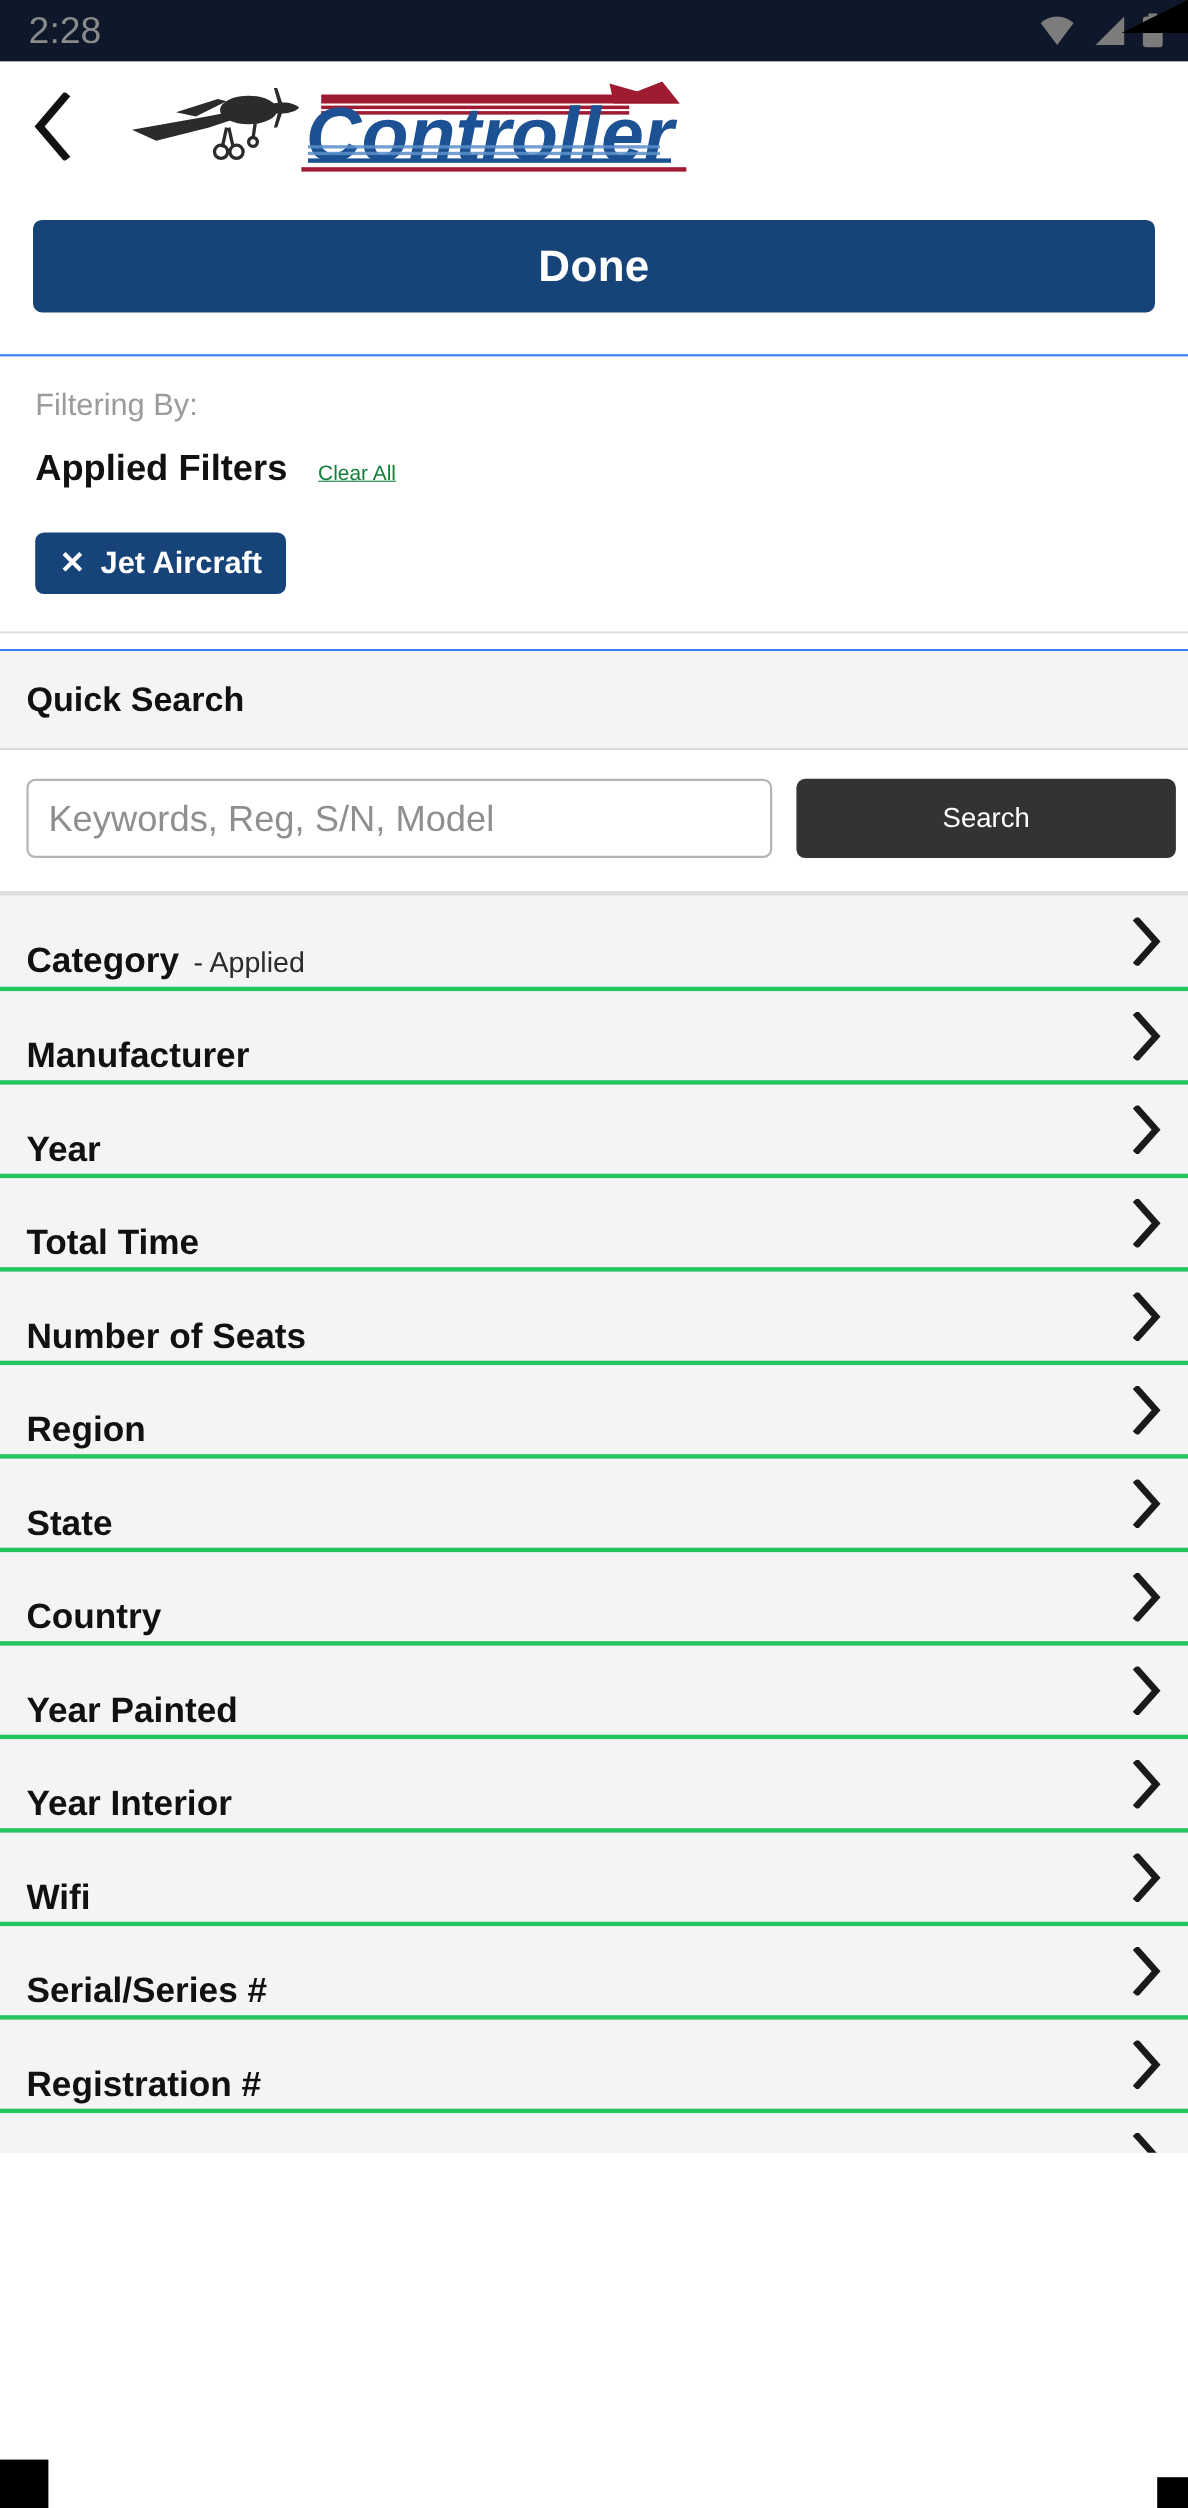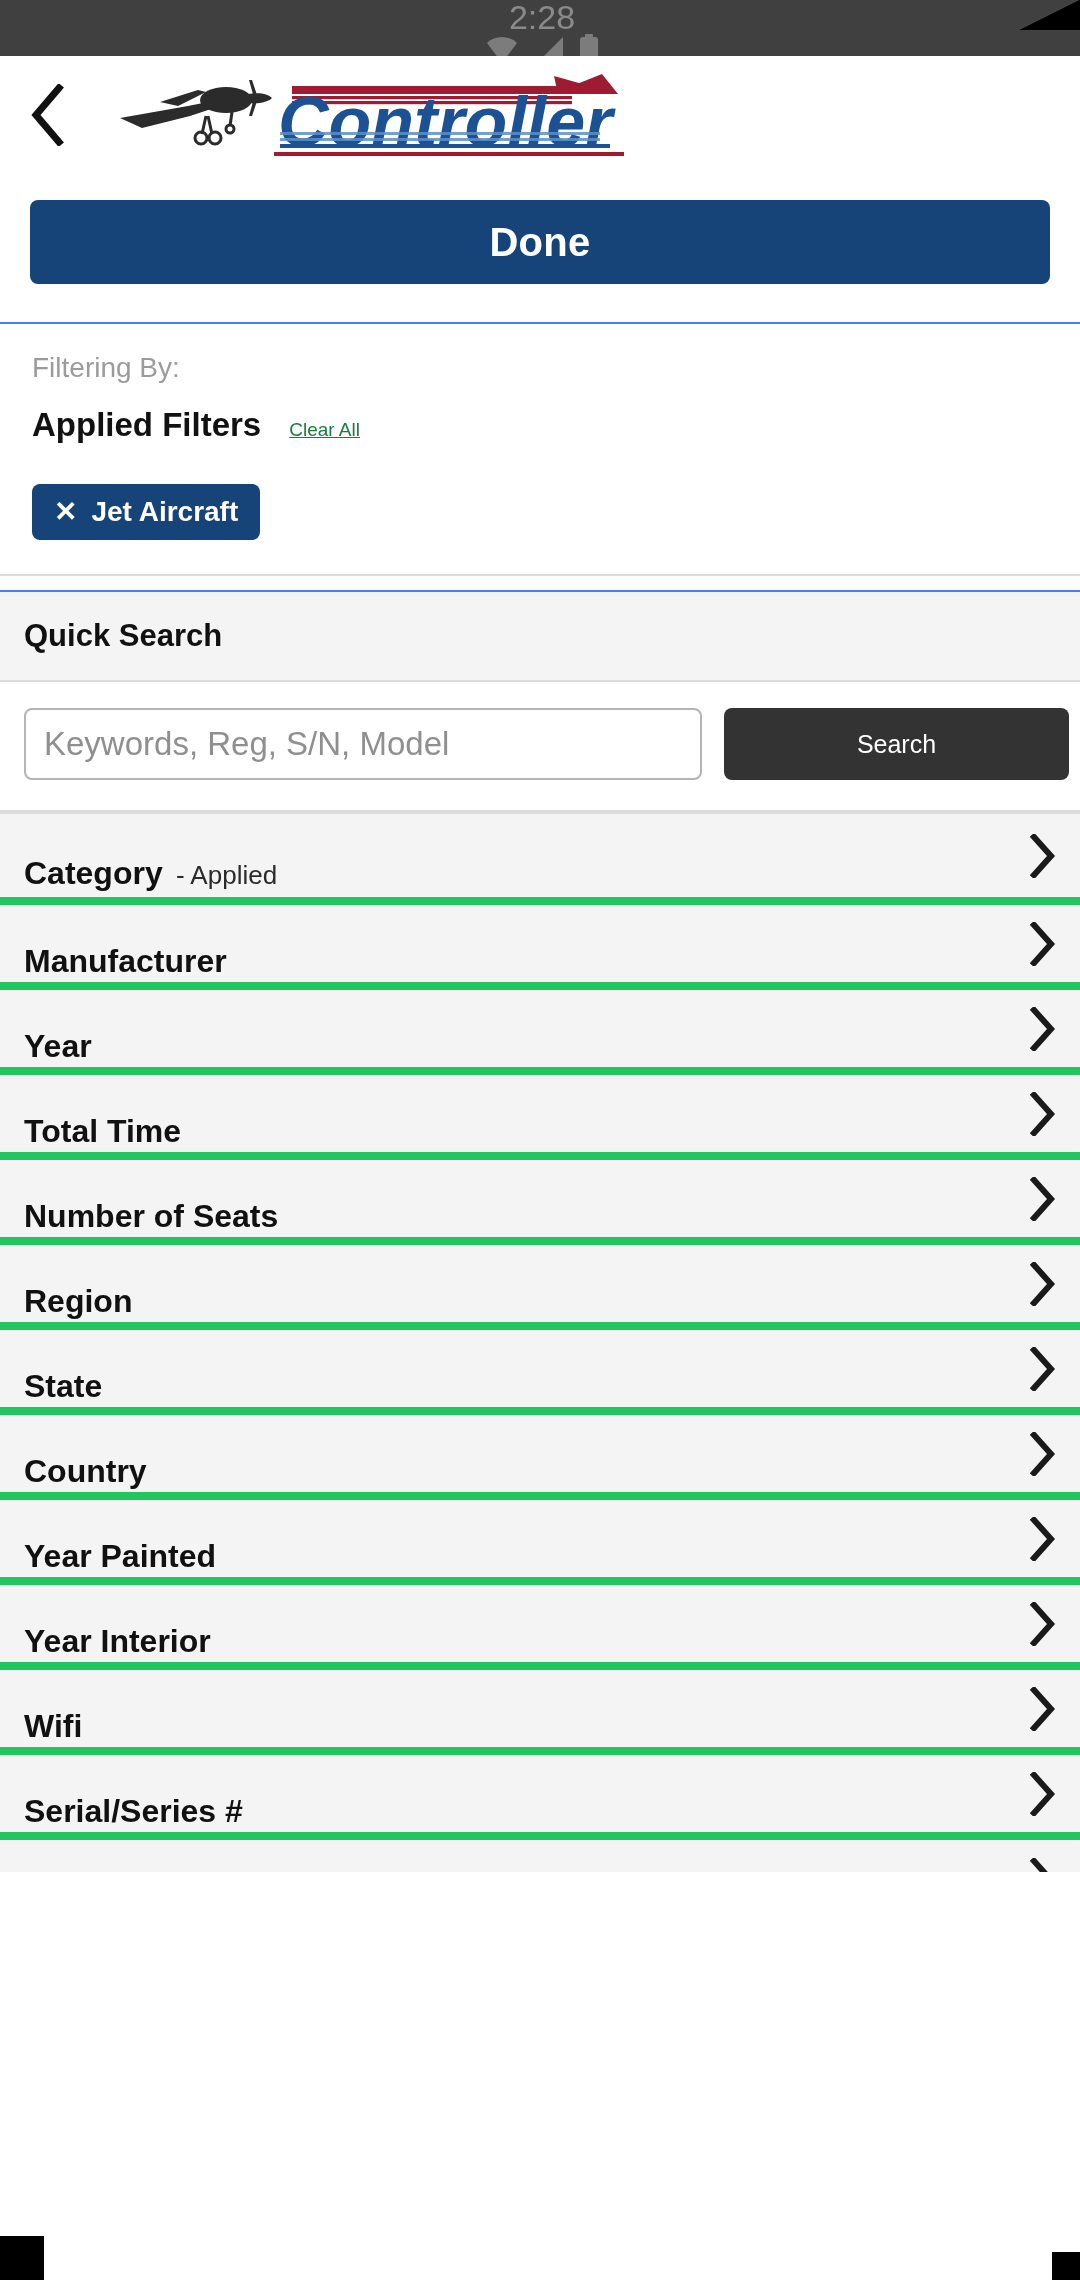--- a/index.html
+++ b/index.html
@@ -8,21 +8,21 @@
     background:#ffffff;
     font-family:"Liberation Sans", sans-serif;
     overflow:hidden;
   }
   .screen { position:relative; width:1080px; height:2280px; background:#fff; }
 
   
   .statusbar {
     position:relative; height:56px; width:100%;
     display:flex; align-items:center; justify-content:space-between;
-    padding:0 22px 0 26px; background:#404040;flex-direction:column;
+    padding:0 22px 0 26px; background:#0f172a;
   }
   .status-time { font-size:34px; color:#8a8a8a; letter-spacing:0px; line-height:1; }
   .status-icons { display:flex; align-items:center; gap:14px; }
   .ic-wifi { width:34px; height:30px; }
   .ic-sig  { width:32px; height:30px; }
   .ic-bat  { width:20px; height:32px; }
 
   
   .header {
     position:relative; height:118px; width:100%;
@@ -86,21 +86,21 @@
     font-family:"Liberation Sans", sans-serif;
     display:flex; align-items:center; justify-content:center;
   }
 
   
   .rows { background:#f4f4f4; }
   .frow {
     position:relative; height:85px;
     display:flex; align-items:center; justify-content:space-between;
     padding:0 24px; background:#f4f4f4;
-    border-top:8px solid #22c55e;
+    border-top:4px solid #22c55e;
   }
   .frow:first-child { border-top:2px solid #dcdcdc; }
   .frow-label { font-size:32px; font-weight:bold; color:#111; white-space:nowrap;margin-top:36px; }
   .frow-applied { font-size:26px; font-weight:normal; color:#2b2b2b; margin-left:6px; }
   .chev { width:26px; height:44px; flex:0 0 26px; }
 
   
   .frow-cut { height:40px; overflow:hidden; align-items:flex-start; padding-top:4px; }
   .frow-cut .frow-label { position:relative; top:20px; }
 
@@ -283,20 +283,26 @@
         </svg>
     </div>
 
     <div class="frow">
       <div class="frow-label">Serial/Series #</div>
       <svg class="chev" viewBox="0 0 26 44">
           <path d="M4 3 L21 22 L4 41" fill="none" stroke="#1a1a1a" stroke-width="6" stroke-linecap="square"></path>
         </svg>
     </div>
 
+    <div class="frow">
+      <div class="frow-label">Registration #</div>
+      <svg class="chev" viewBox="0 0 26 44">
+          <path d="M4 3 L21 22 L4 41" fill="none" stroke="#1a1a1a" stroke-width="6" stroke-linecap="square"></path>
+        </svg>
+    </div>
 
     <div class="frow frow-cut">
       <div class="frow-label">Condition</div>
       <svg class="chev" viewBox="0 0 26 44" style="position:relative;top:14px">
           <path d="M4 3 L21 22 L4 41" fill="none" stroke="#1a1a1a" stroke-width="6" stroke-linecap="square"></path>
         </svg>
     </div>
 
   </div>
 

